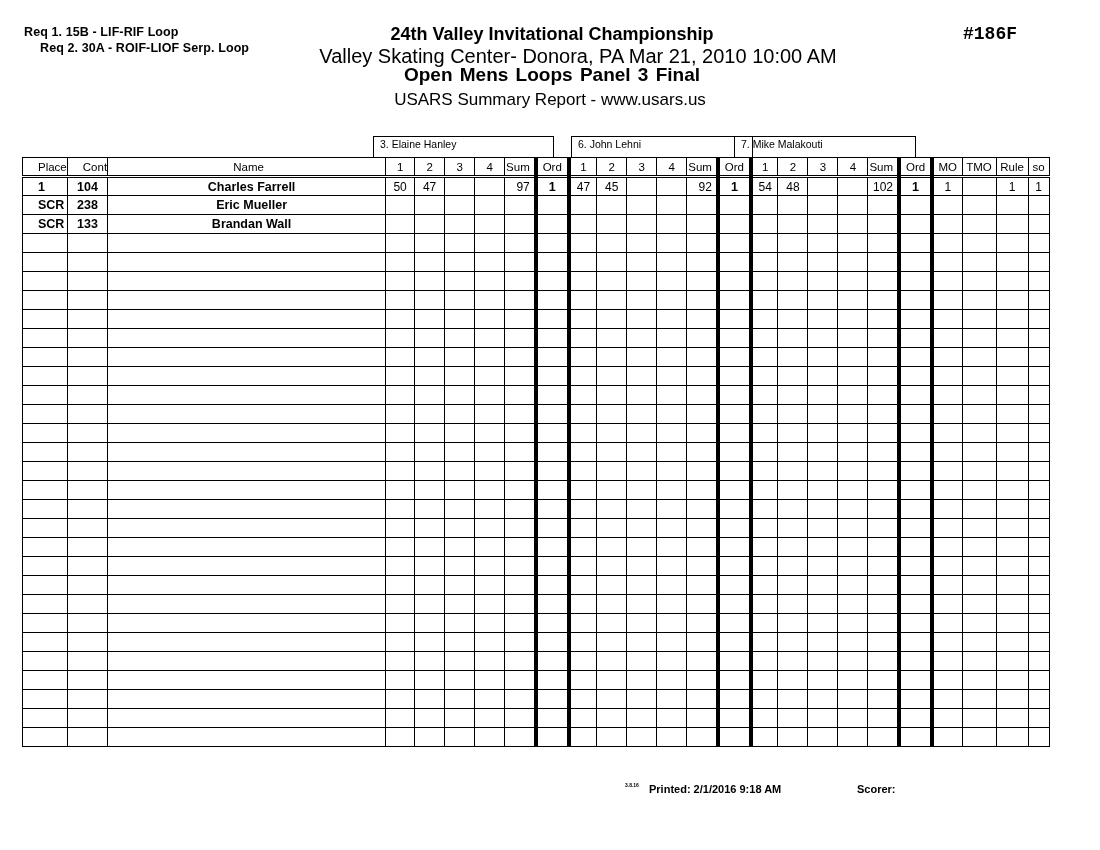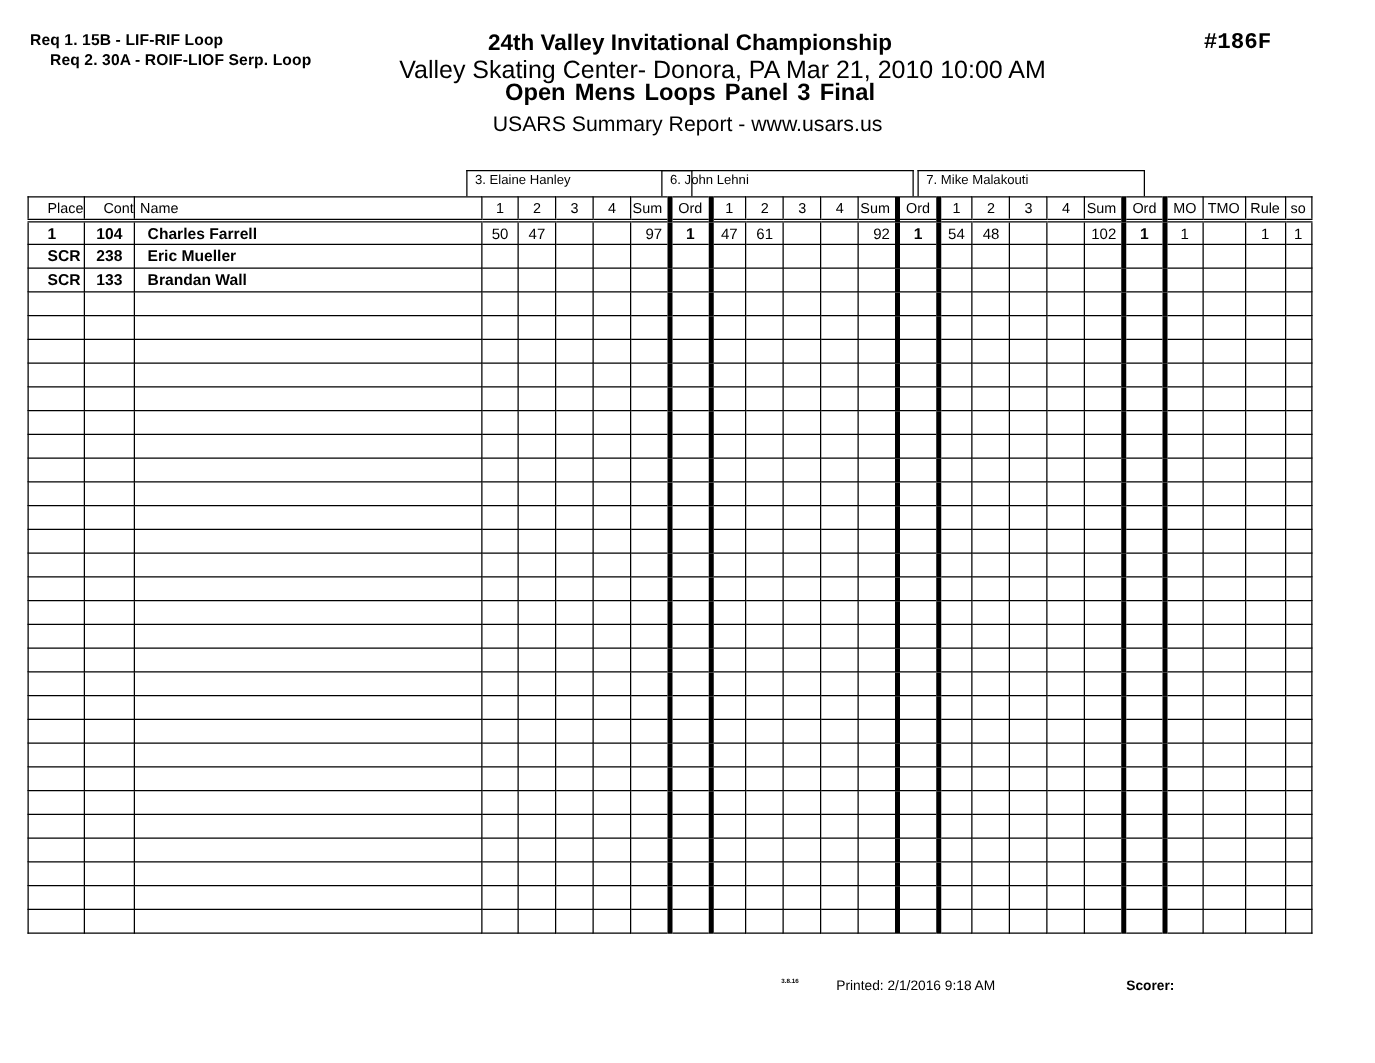--- a/index.html
+++ b/index.html
@@ -12,46 +12,46 @@
   .panel-title { top: 64px; font-size: 19px; font-weight: bold; left: 2px; word-spacing: 2px; }
   .report-title { top: 90px; font-size: 17px; left: 0; }
   .event-num { left: 963px; top: 24px; font-size: 18px; font-weight: bold; font-family: Liberation Mono, monospace; }
 
   .judge-box { position: absolute; top: 136px; height: 21px; border: 1px solid #000; border-bottom: none; box-sizing: border-box; font-size: 10.5px; padding: 1px 0 0 6px; }
 
   table.grid { position: absolute; left: 22px; top: 157px; border-collapse: collapse; table-layout: fixed; }
   table.grid td { border: 1px solid #000; height: 19px; padding: 0; font-size: 12px; text-align: center; overflow: hidden; white-space: nowrap; box-sizing: border-box; }
   table.grid tr.hdr td { font-size: 11.5px; height: 19px; border-bottom: 3px double #000; }
   table.grid td.l { text-align: left; padding-left: 15px; }
-  table.grid td.name { text-align: left; padding-left: 10px; font-weight: bold; font-size: 12.5px; }
+  table.grid td.name { text-align: center; padding-left: 10px; font-weight: bold; font-size: 12.5px; }
   table.grid tr.hdr td.name { font-weight: normal; padding-left: 4px; font-size: 11.5px; }
   table.grid td.b { font-weight: bold; font-size: 12.5px; }
   table.grid td.thickL { border-left: 4px solid #000; }
   table.grid td.thickR { border-right: 4px solid #000; }
   table.grid td.sum { text-align: right; padding-right: 4px; }
   table.grid tr.hdr td.sum { text-align: left; padding-left: 1px; }
 
   .footer-ver { left: 625px; top: 782px; font-size: 5px; font-weight: bold; }
-  .footer-printed { left: 669px; top: 783px; font-size: 11px; font-weight: normal; }
-  .footer-scorer { left: 857px; top: 783px; font-size: 11px; font-weight: bold; margin-left: 44px; }
+  .footer-printed { left: 649px; top: 783px; font-size: 11px; font-weight: bold; }
+  .footer-scorer { left: 857px; top: 783px; font-size: 11px; font-weight: bold; }
 </style>
 </head>
 <body>
 
 <div class="abs req" style="top:25px;">Req  1.  15B - LIF-RIF Loop</div>
 <div class="abs req" style="top:41px;margin-left:16px;">Req  2.  30A - ROIF-LIOF Serp. Loop</div>
 
 <div class="abs center event-title">24th Valley Invitational Championship</div>
 <div class="abs center venue">Valley Skating Center-  Donora, PA  Mar 21, 2010  10:00 AM</div>
 <div class="abs center panel-title">Open Mens Loops   Panel  3 Final</div>
 <div class="abs center report-title">USARS Summary Report - www.usars.us</div>
 <div class="abs event-num">#186F</div>
 
 <div class="judge-box" style="left:373px; width:181px;">3.  Elaine Hanley</div>
-<div class="judge-box" style="left:529px; width:202px;">6.  John Lehni</div>
+<div class="judge-box" style="left:571px; width:182px;">6.  John Lehni</div>
 <div class="judge-box" style="left:734px; width:182px;">7.  Mike Malakouti</div>
 
 <table class="grid">
   <colgroup>
     <col style="width:36px">
       <col style="width:37px">
       <col style="width:278px">
     <col style="width:29px">
       <col style="width:30px">
       <col style="width:30px">
@@ -111,21 +111,21 @@
         <td class="l b">1</td>
         <td class="b">104</td>
         <td class="name">Charles Farrell</td>
         <td>50</td>
         <td>47</td>
         <td></td>
         <td></td>
         <td class="sum">97</td>
         <td class="thickL thickR b">1</td>
         <td>47</td>
-        <td>61</td>
+        <td>45</td>
         <td></td>
         <td></td>
         <td class="sum">92</td>
         <td class="thickL thickR b">1</td>
         <td>54</td>
         <td>48</td>
         <td></td>
         <td></td>
         <td class="sum">102</td>
         <td class="thickL thickR b">1</td>

